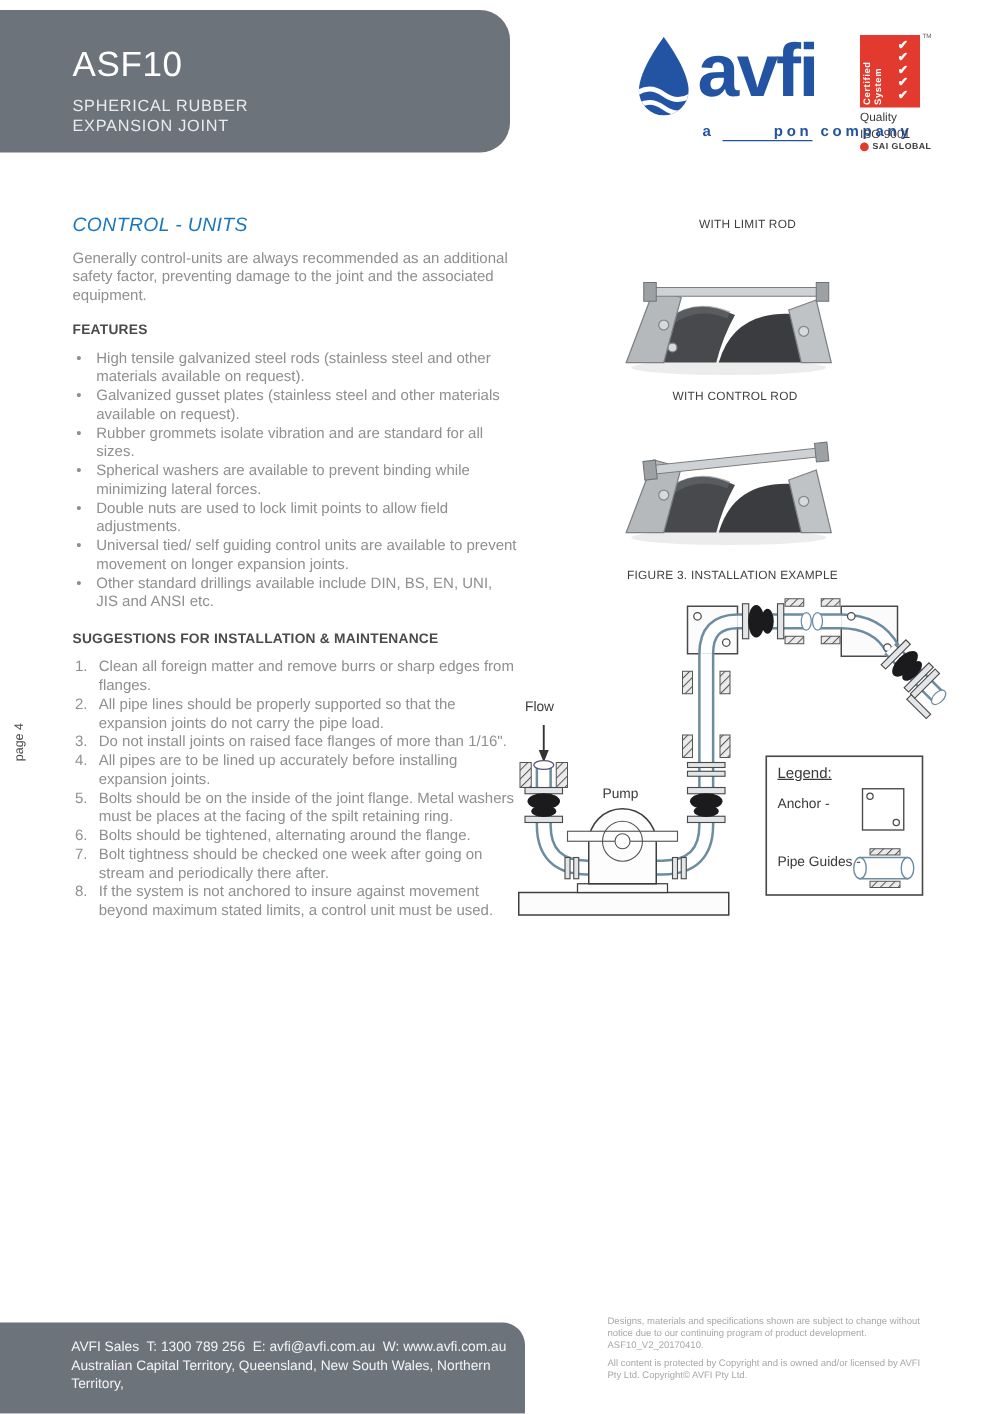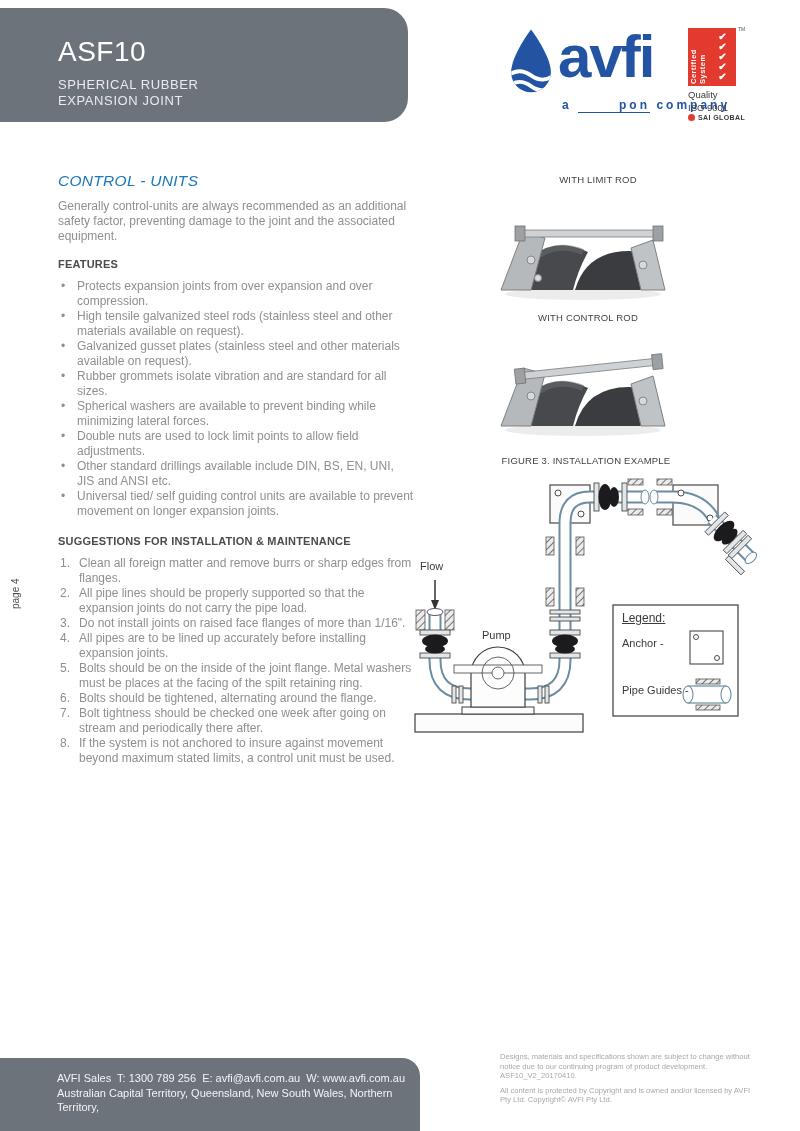--- a/index.html
+++ b/index.html
@@ -62,21 +62,21 @@
   .lbl-pump { left:482px; top:629px; }
   .lbl-legend { left:622px; top:611px; font-size:12px; text-decoration:underline; }
   .lbl-anchor { left:622px; top:637px; }
   .lbl-guides { left:622px; top:684px; }
 
   
   .f-band { position:absolute; left:0; top:1058px; width:420px; height:73px; background:#6d737b;
             border-radius:0 18px 0 0; color:#f4f4f6; font-size:11px; line-height:14.5px;
             padding:13px 0 0 57px; }
   .f-band .l1 { white-space:pre-wrap; }
-  .f-legal { position:absolute; left:500px; top:1052px; width:252px; font-size:7.6px;
+  .f-legal { position:absolute; left:486px; top:1052px; width:252px; font-size:7.6px;
              line-height:9.5px; color:#a8a8a8; }
   .f-legal p { margin-bottom:5px; }
 </style>
 </head>
 <body>
 
 <div id="page">
 
   <header class="band">
     <div class="h-title">ASF10</div>
@@ -121,28 +121,27 @@
     <span>SAI GLOBAL</span>
   </div>
 
   <div class="pagenum">page 4</div>
 
   <div class="col">
     <div class="sec-title">CONTROL - UNITS</div>
     <p class="body-txt intro">Generally control-units are always recommended as an additional safety factor, preventing damage to the joint and the associated equipment.</p>
     <div class="mini-head">FEATURES</div>
     <ul class="feat">
-        <li>Protects expansion joints from over expansion and over compression.</li>
         <li>High tensile galvanized steel rods (stainless steel and other materials available on request).</li>
         <li>Galvanized gusset plates (stainless steel and other materials available on request).</li>
         <li>Rubber grommets isolate vibration and are standard for all sizes.</li>
         <li>Spherical washers are available to prevent binding while minimizing lateral forces.</li>
         <li>Double nuts are used to lock limit points to allow field adjustments.</li>
+        <li>Universal tied/ self guiding control units are available to prevent movement on longer expansion joints.</li>
         <li>Other standard drillings available include DIN, BS, EN, UNI, JIS and ANSI etc.</li>
-        <li>Universal tied/ self guiding control units are available to prevent movement on longer expansion joints.</li>
       </ul>
     <div class="mini-head">SUGGESTIONS FOR INSTALLATION &amp; MAINTENANCE</div>
     <ol class="sugg">
         <li>Clean all foreign matter and remove burrs or sharp edges from flanges.</li>
         <li>All pipe lines should be properly supported so that the expansion joints do not carry the pipe load.</li>
         <li>Do not install joints on raised face flanges of more than 1/16".</li>
         <li>All pipes are to be lined up accurately before installing expansion joints.</li>
         <li>Bolts should be on the inside of the joint flange. Metal washers must be places at the facing of the spilt retaining ring.</li>
         <li>Bolts should be tightened, alternating around the flange.</li>
         <li>Bolt tightness should be checked one week after going on stream and periodically there after.</li>

